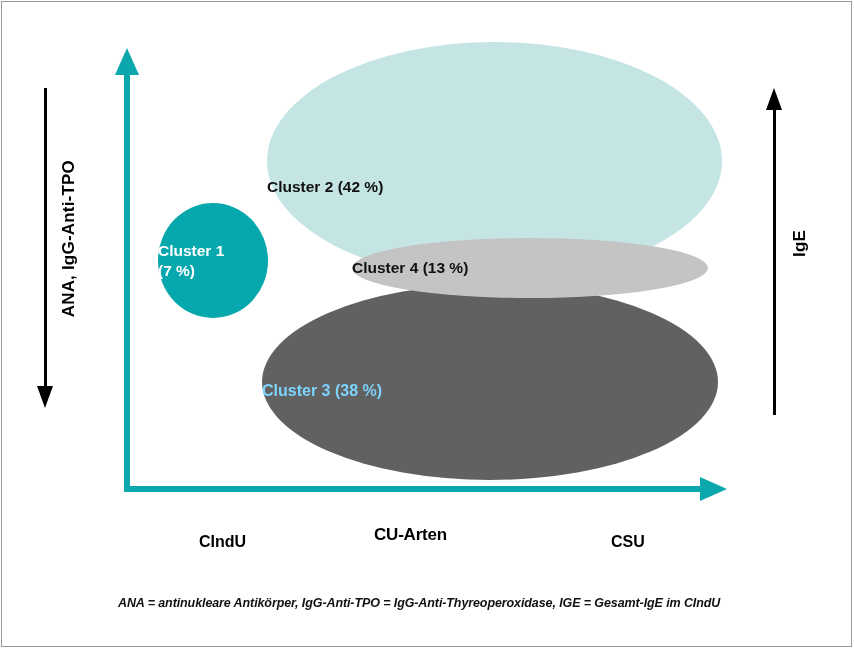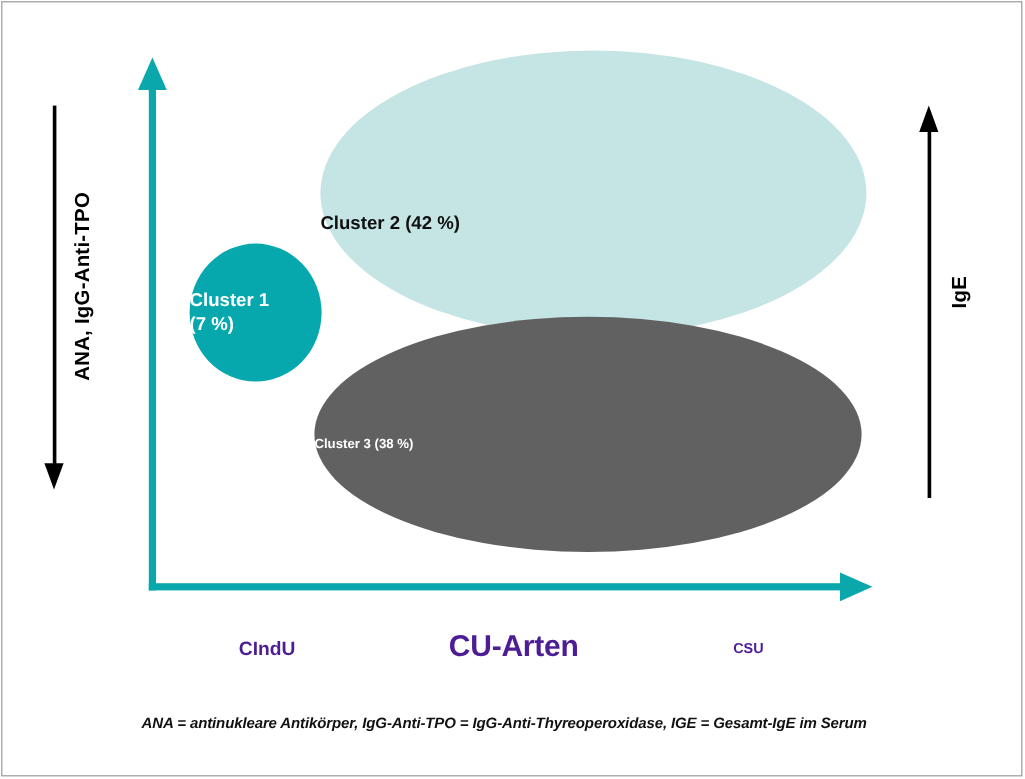--- a/index.html
+++ b/index.html
@@ -168,26 +168,26 @@
     height: 238px;
     background: #c5e5e5;
     color: #101010;
     font-size: 15.5px;
     z-index: 2;
   }
   .blob-c2 .blob-text { margin-top: 52px; }
 
   .blob-c3 {
     left: 262px;
-    top: 264px;
+    top: 284px;
     width: 456px;
     height: 196px;
     background: #616161;
-    color: #ffffff;
-    font-size: 11px;
+    color: #7dd3fc;
+    font-size: 16px;
     z-index: 3;
   }
   .blob-c3 .blob-text { margin-top: 18px; }
 
   .blob-c4 {
     left: 352px;
     top: 238px;
     width: 356px;
     height: 60px;
     background: #c4c4c4;
@@ -205,26 +205,26 @@
     color: #ffffff;
     font-size: 15.5px;
     z-index: 5;
   }
   .blob-line { display: block; }
 
   
   .xcat {
     position: absolute;
     font-weight: bold;
-    color: #4c1d95;
+    color: #000000;
     white-space: nowrap;
   }
   .xcat-left  { left: 199px;  top: 533px; font-size: 16px; }
-  .xcat-mid   { left: 374px;  top: 525px; font-size: 25px; letter-spacing: -0.2px; }
-  .xcat-right { left: 611px;  top: 533px; font-size: 12px; }
+  .xcat-mid   { left: 374px;  top: 525px; font-size: 17px; letter-spacing: -0.2px; }
+  .xcat-right { left: 611px;  top: 533px; font-size: 16px; }
 
   
   .footnote {
     position: absolute;
     left: 118px;
     top: 596px;
     font-size: 12.5px;
     font-style: italic;
     font-weight: bold;
     color: #111111;
@@ -257,25 +257,28 @@
   <div class="vlabel-right">IgE</div>
 
   <div class="blob blob-c2">
     <span class="blob-text">Cluster 2 (42 %)</span>
   </div>
 
   <div class="blob blob-c3">
     <span class="blob-text">Cluster 3 (38 %)</span>
   </div>
 
+  <div class="blob blob-c4">
+    <span class="blob-text">Cluster 4 (13 %)</span>
+  </div>
 
   <div class="blob blob-c1">
     <span class="blob-line">Cluster 1</span>
     <span class="blob-line">(7 %)</span>
   </div>
 
   <div class="xcat xcat-left">CIndU</div>
   <div class="xcat xcat-mid">CU-Arten</div>
   <div class="xcat xcat-right">CSU</div>
 
-  <div class="footnote">ANA = antinukleare Antikörper, IgG-Anti-TPO = IgG-Anti-Thyreoperoxidase, IGE = Gesamt-IgE im Serum</div>
+  <div class="footnote">ANA = antinukleare Antikörper, IgG-Anti-TPO = IgG-Anti-Thyreoperoxidase, IGE = Gesamt-IgE im CIndU</div>
 
 </div>
 
 </body></html>

